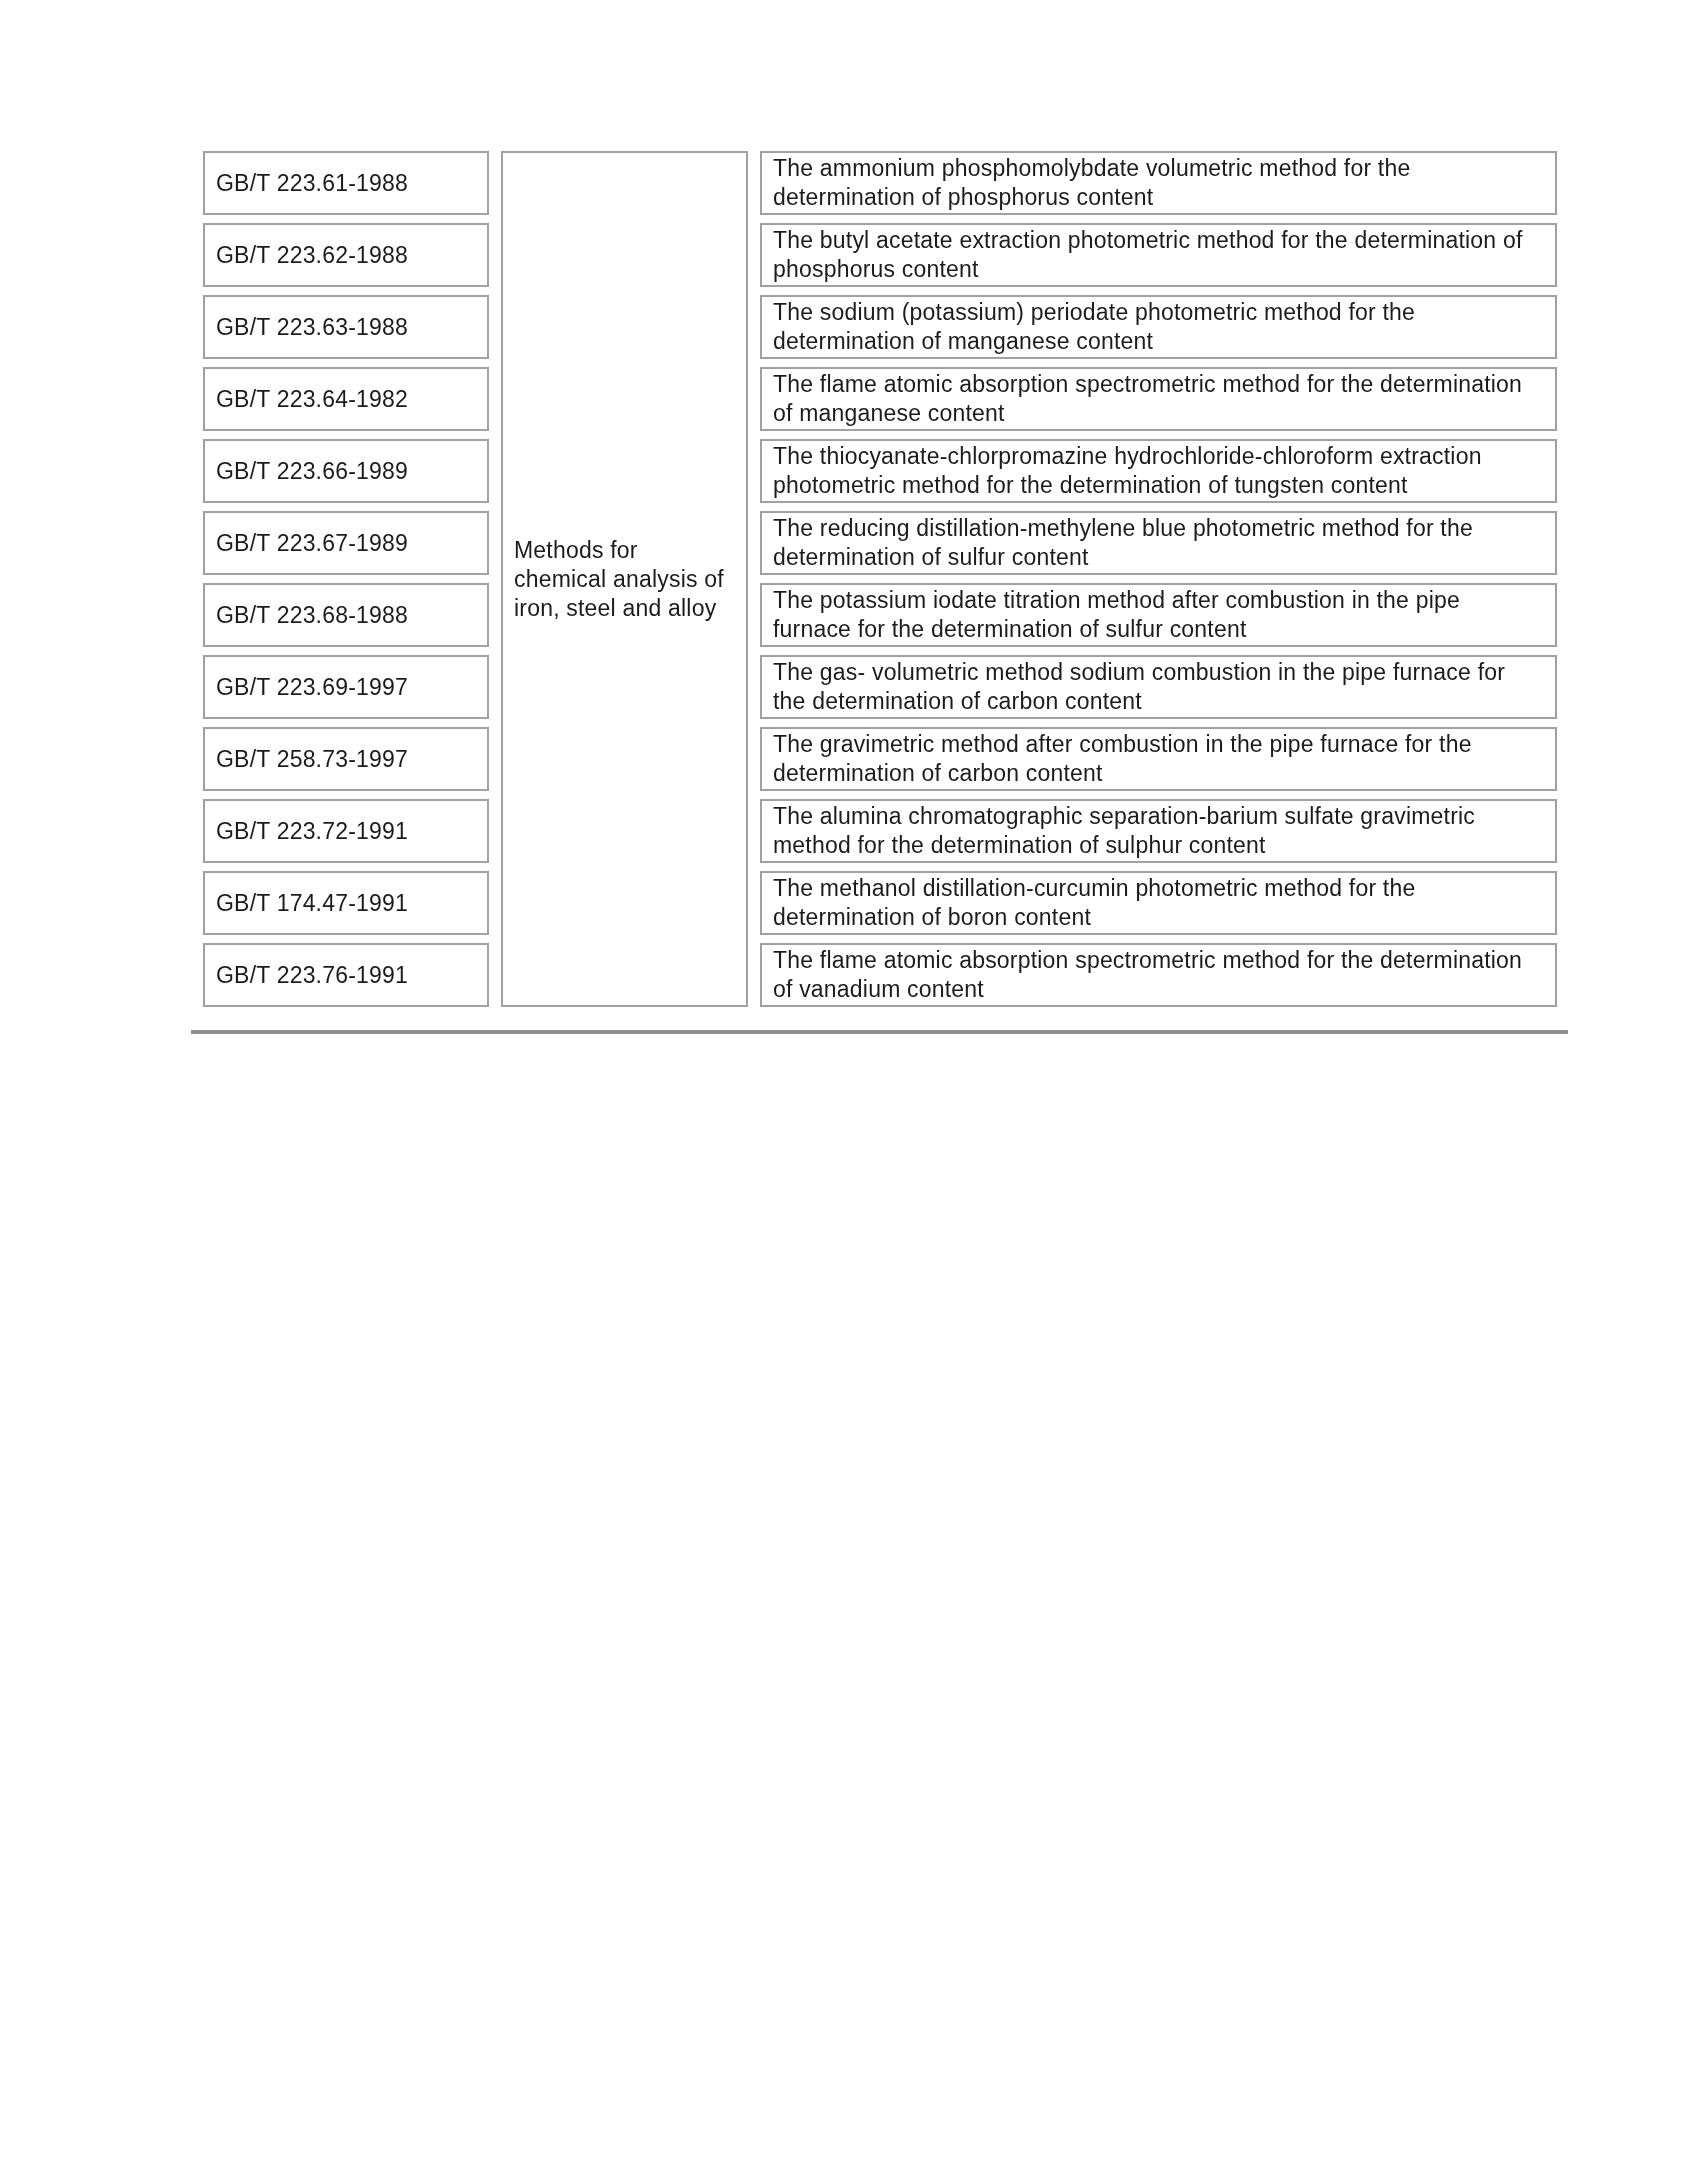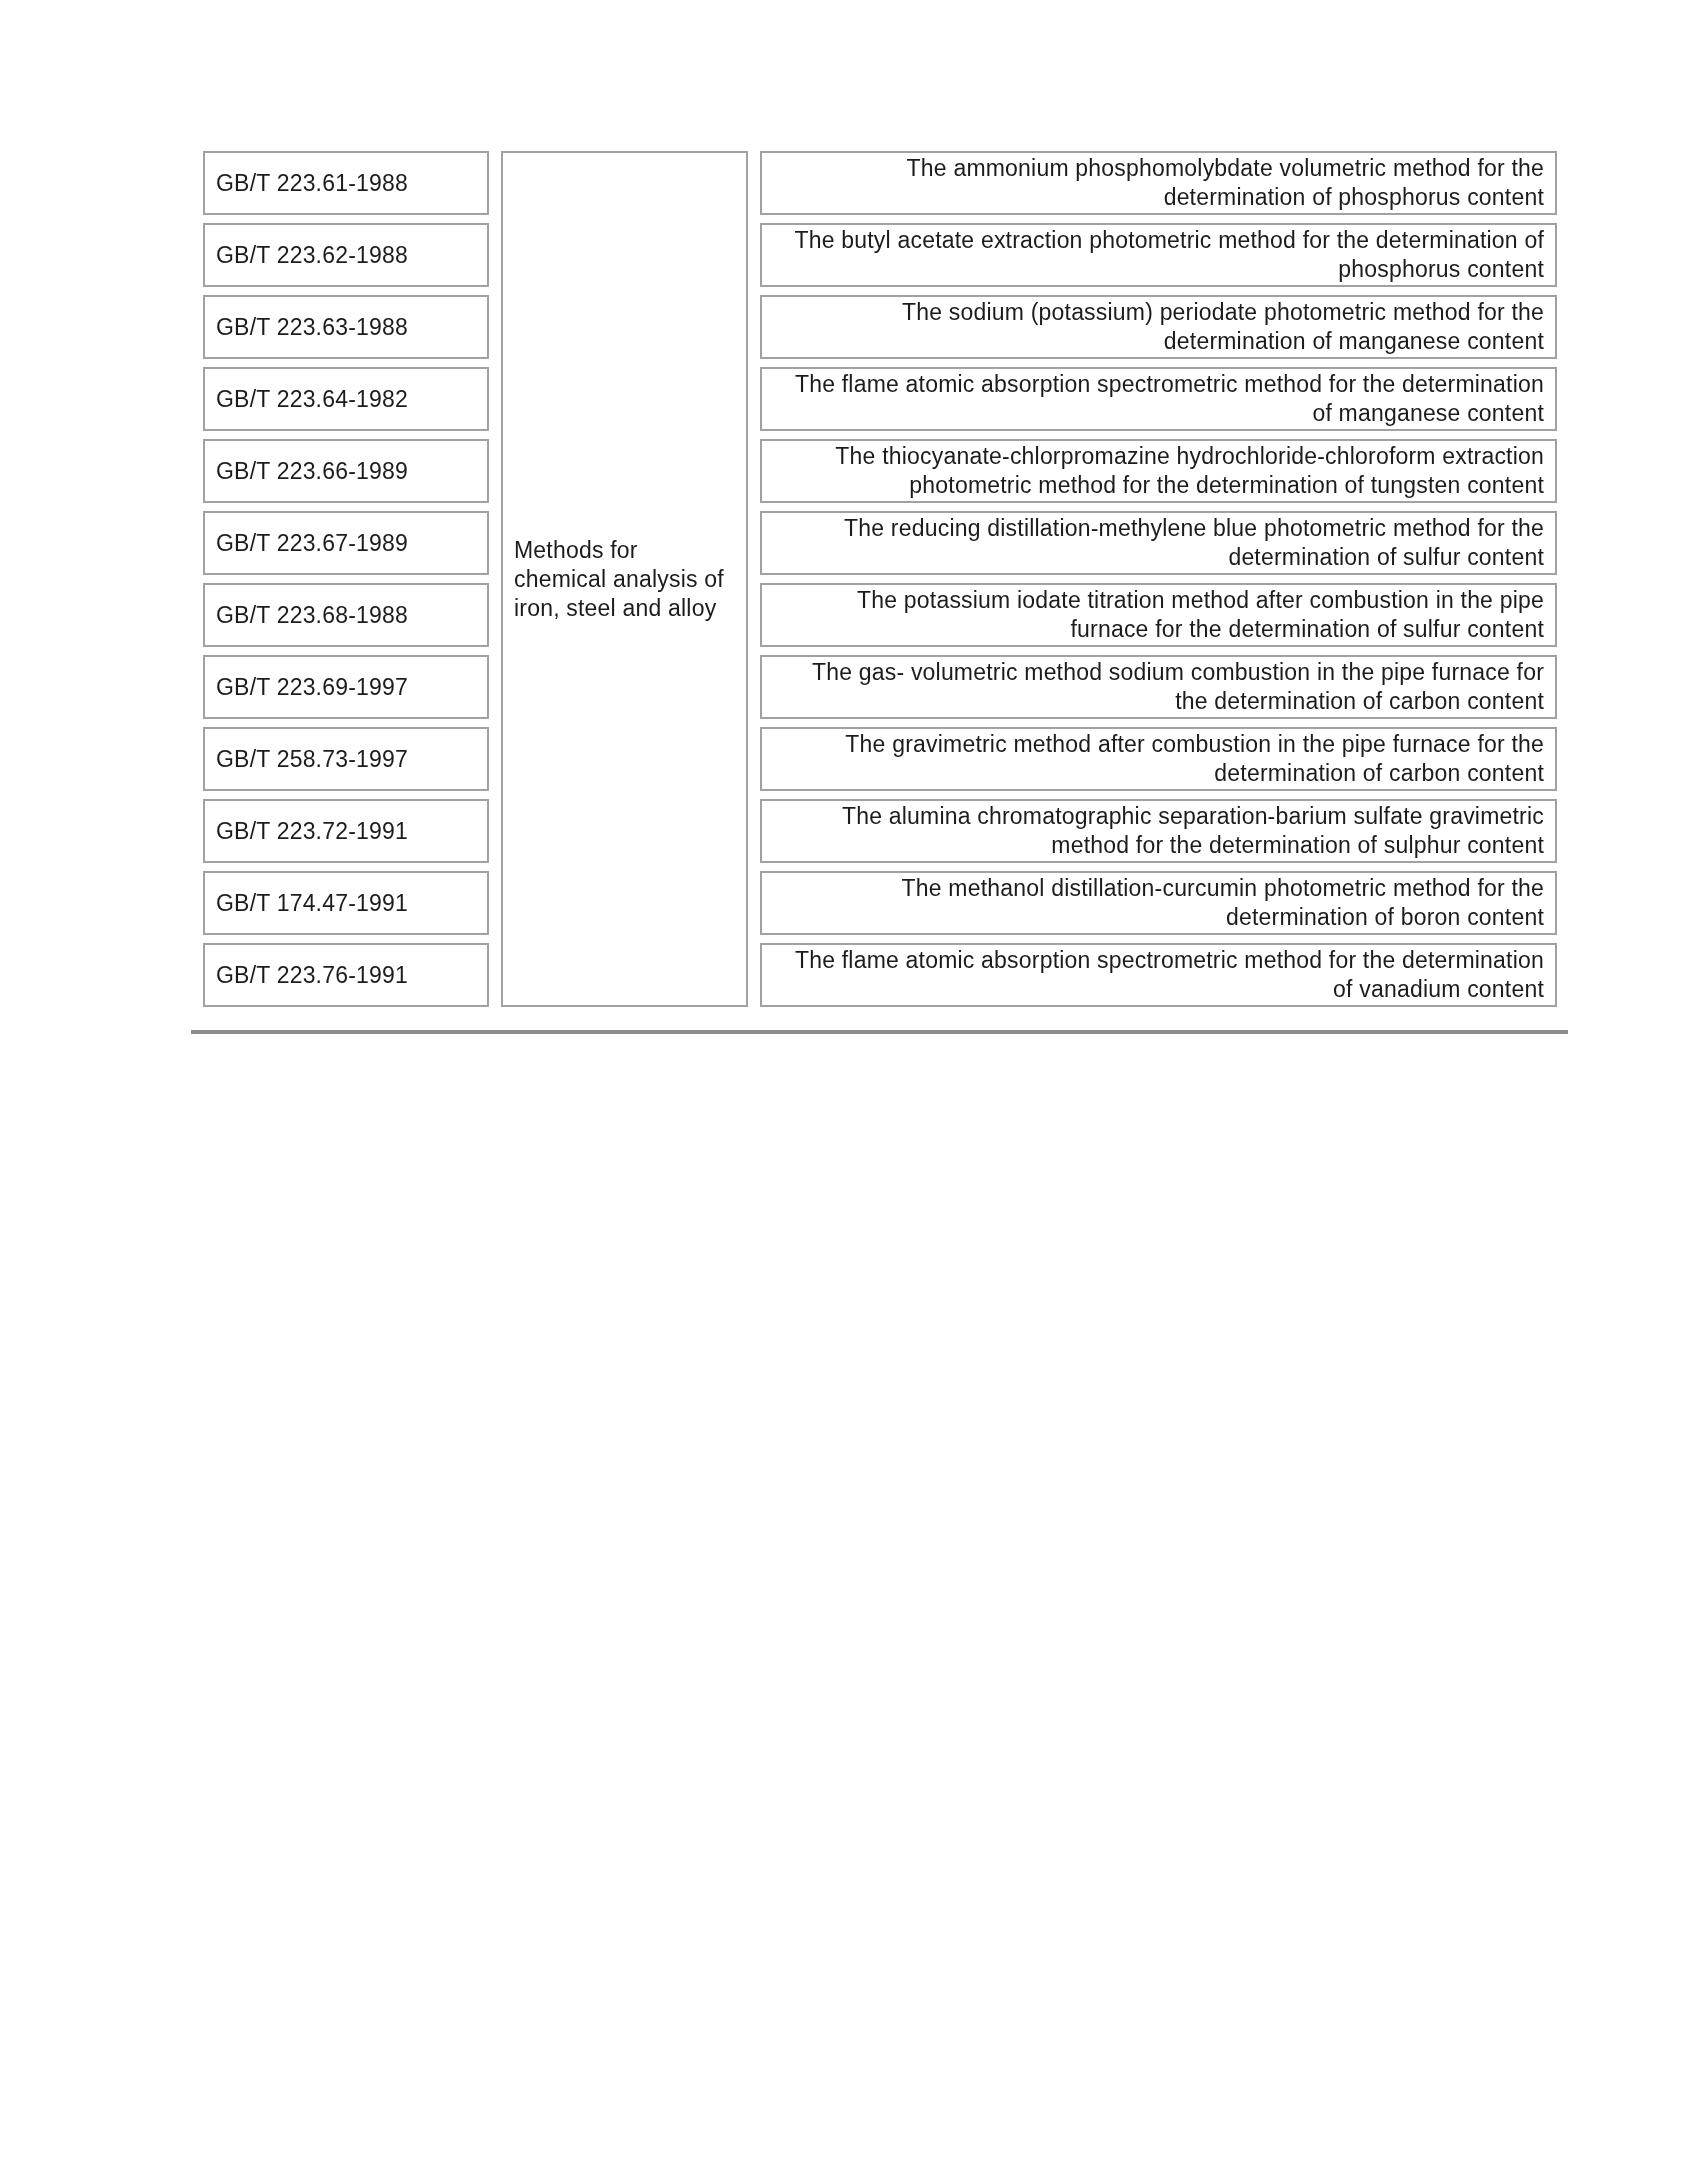--- a/index.html
+++ b/index.html
@@ -43,21 +43,21 @@
     vertical-align:middle;
     word-wrap:break-word;
   }
   td.code-cell{
     white-space:nowrap;
     overflow:hidden;
   }
   td.merged-cell{
   }
   td.desc-cell{
-    text-align:right;
+    text-align:left;
   }
   .bottom-rule{
     height:4px;
     background:var(--rule-color);
     margin-top:15px;
   }
 </style>
 </head>
 <body>
 

